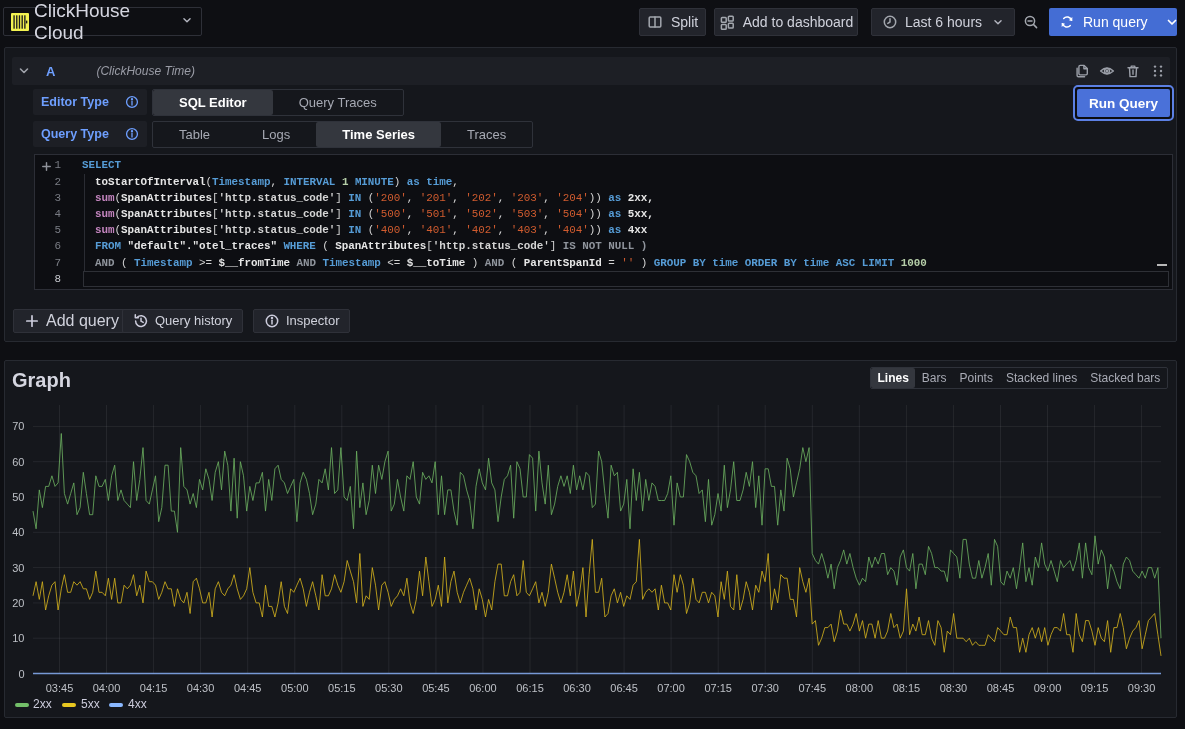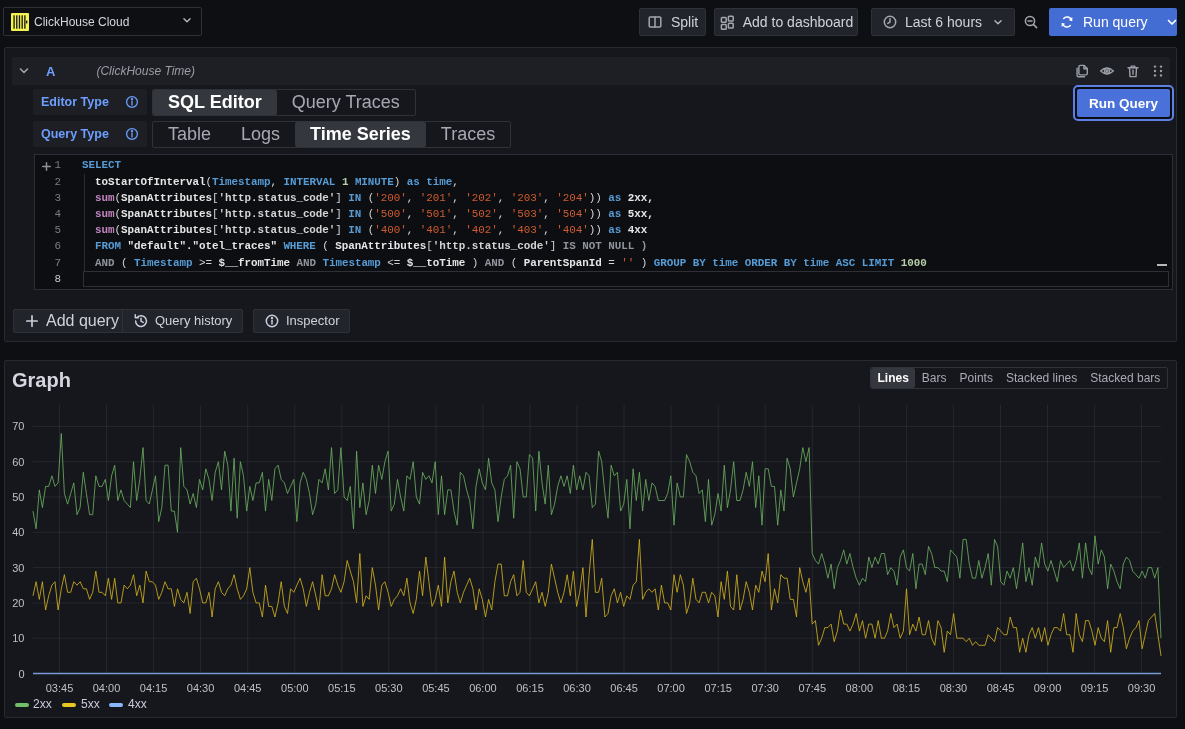--- a/index.html
+++ b/index.html
@@ -1,20 +1,20 @@
 <!DOCTYPE html>
 <html><head><meta charset="utf-8"><style>
 * { margin:0; padding:0; box-sizing:border-box; }
 body { width:1185px; height:729px; background:#0e0f13; font-family:"Liberation Sans",sans-serif; position:relative; overflow:hidden; color:#ccccdc; }
 .abs { position:absolute; }
 .btn { position:absolute; display:flex; align-items:center; justify-content:center; gap:8px; white-space:nowrap; background:#22242b; border:1px solid #2f3139; border-radius:2px; color:#d0d2dc; font-size:14px; font-weight:500; padding:0 10px; height:28px; }
 svg { flex-shrink:0; }
 .panel { position:absolute; left:4px; background:#15171c; border:1px solid #272a31; border-radius:2px; }
 .seg { position:absolute; display:flex; align-items:stretch; border:1px solid #2f323a; border-radius:2px; background:#15171c; }
-.seg .opt { display:flex; align-items:center; padding:0 15px; font-size:18px; color:#a6a9b3; }
+.seg .opt { display:flex; align-items:center; padding:0 26px; font-size:13px; color:#a6a9b3; }
 .seg .sel { background:#34373e; color:#fff; font-weight:700; border-radius:2px; }
 .lbl { position:absolute; background:#1d1f25; border-radius:2px; display:flex; align-items:center; justify-content:space-between; padding:0 8px; color:#6e9fff; font-size:12.5px; font-weight:700; }
 .editor { position:absolute; left:29px; top:106px; width:1139px; height:136px; background:#0d0e12; border:1px solid #2c2e36; }
 .cline { position:absolute; left:0; width:100%; height:16.2px; font-family:"Liberation Mono",monospace; font-size:10.9px; letter-spacing:-0.04px; line-height:16.2px; white-space:pre; }
 .lnum { position:absolute; left:0; width:26px; text-align:right; color:#7a7d85; }
 .lnum.cur { color:#c8cad0; }
 .ctext { position:absolute; left:47px; }
 .ax { font-family:"Liberation Sans",sans-serif; font-size:11px; fill:#bdc0c6; }
 .hg { stroke:rgba(204,204,220,0.085); stroke-width:1; }
 .radio { position:absolute; display:flex; align-items:center; border:1px solid #2f323a; border-radius:2px; background:#15171c; height:22px; }
@@ -28,21 +28,21 @@
 <div class="abs" style="left:3px;top:7px;width:199px;height:29px;border:1px solid #2e3038;border-radius:2px;display:flex;align-items:center;padding:0 7px;gap:5px;">
   <svg width="18" height="18" viewBox="0 0 18 18">
       <rect width="18" height="18" fill="#f3f351" rx="1"></rect>
       <rect x="2.4" y="2.3" width="1.35" height="13.4" fill="#1c1c1c"></rect>
       <rect x="5.1" y="2.3" width="1.35" height="13.4" fill="#1c1c1c"></rect>
       <rect x="7.8" y="2.3" width="1.35" height="13.4" fill="#1c1c1c"></rect>
       <rect x="10.5" y="2.3" width="1.35" height="13.4" fill="#1c1c1c"></rect>
       <rect x="13.2" y="2.3" width="1.35" height="13.4" fill="#1c1c1c"></rect>
       <rect x="15.0" y="7.6" width="1.35" height="2.8" fill="#1c1c1c"></rect>
     </svg>
-    <span style="font-size:12px;font-weight:500;color:#d5d6e0;">ClickHouse Cloud</span>
+    <span style="font-size:19px;font-weight:500;color:#d5d6e0;">ClickHouse Cloud</span>
   <span style="margin-left:auto;"><svg width="14" height="14" viewBox="0 0 16 16" fill="none" stroke="#b4b6c0" stroke-width="1.6" stroke-linecap="round" stroke-linejoin="round">
         <polyline points="4.5,6.5 8,10 11.5,6.5"></polyline>
       </svg></span>
 </div>
 <div class="btn" style="left:639px;top:8px;width:67px;"><svg width="16" height="16" viewBox="0 0 16 16" fill="none" stroke="#a3a7ae" stroke-width="1.5" stroke-linecap="round" stroke-linejoin="round">
       <rect x="2.2" y="3" width="11.6" height="10" rx="1"></rect>
       <line x1="8" y1="3" x2="8" y2="13"></line>
     </svg>Split</div>
 <div class="btn" style="left:714px;top:8px;width:144px;padding:0 10px;"><svg width="16" height="16" viewBox="0 0 16 16" fill="none" stroke="#a3a7ae" stroke-width="1.5" stroke-linecap="round" stroke-linejoin="round">
       <rect x="2.4" y="3.4" width="4.8" height="4.8" rx="0.8"></rect>

